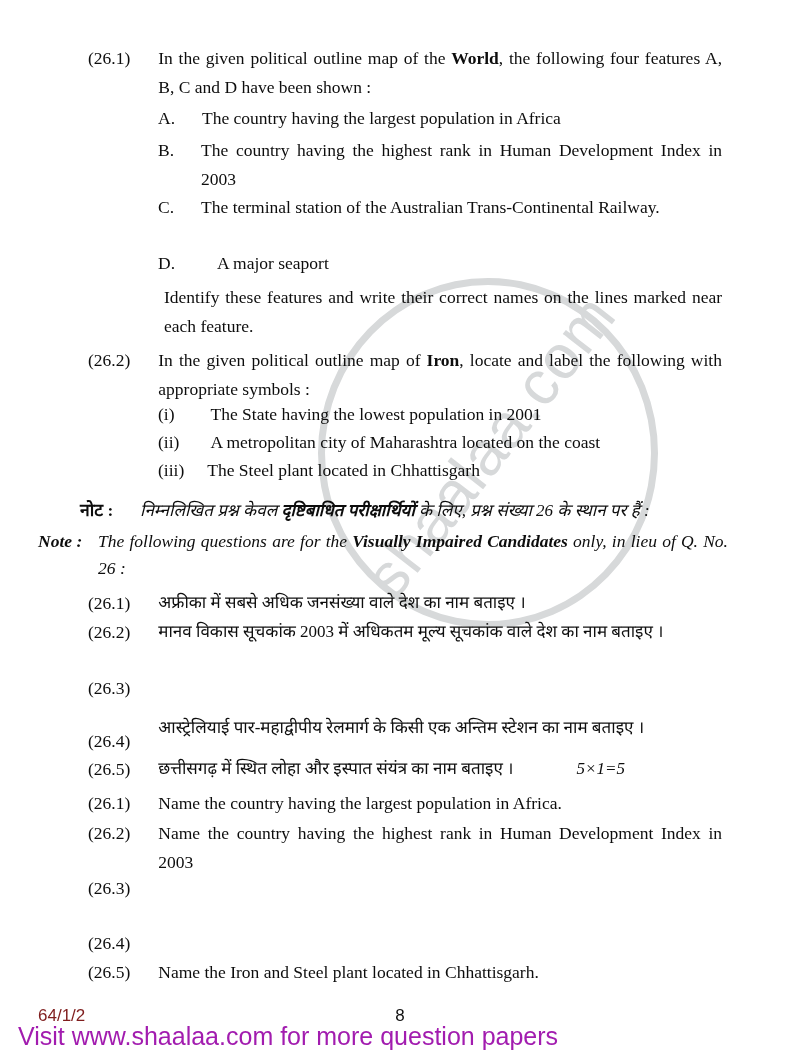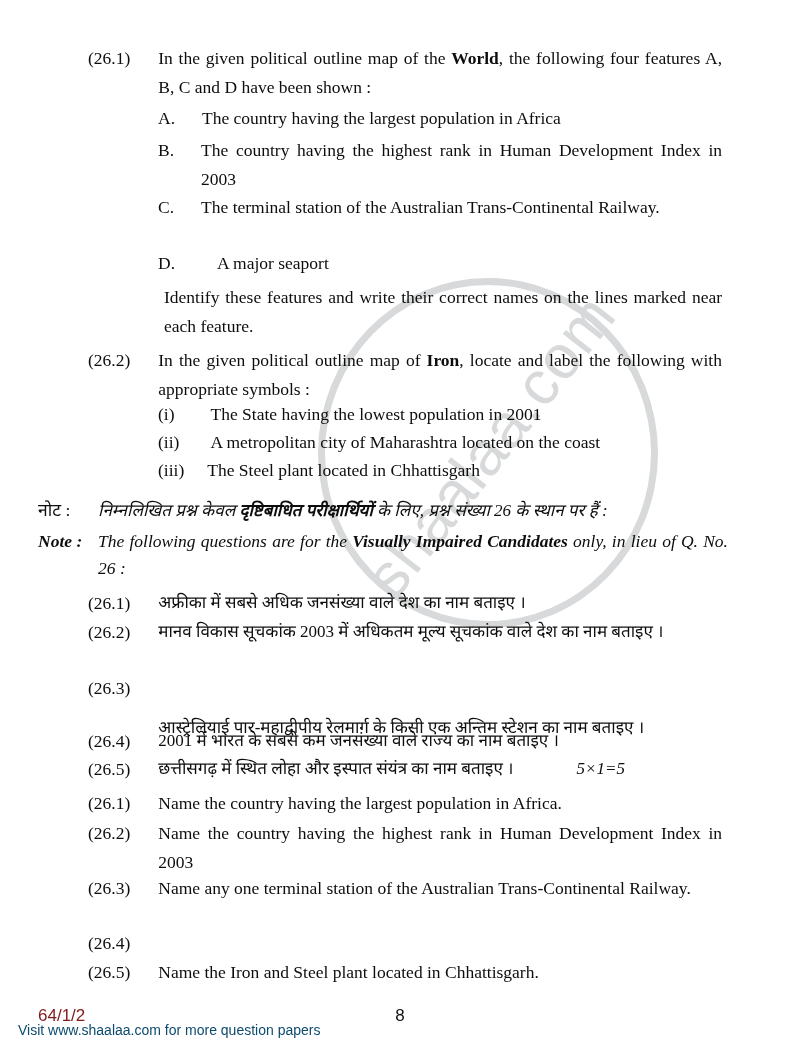--- a/index.html
+++ b/index.html
@@ -117,21 +117,22 @@
   .notelabel {
     flex: 0 0 auto;
     font-weight: bold;
     font-style: italic;
     font-size: 17.5px;
     line-height: 27px;
   }
   .notelabel.hindi {
     font-family: "Liberation Serif", "DejaVu Serif", serif;
     font-style: normal;
-    font-weight: normal;
+    font-weight: bold;
+    margin-left: 42px;
   }
   .notetext {
     flex: 1 1 auto;
     font-style: italic;
     font-size: 17.5px;
     line-height: 27px;
     text-align: justify;
     text-justify: inter-word;
   }
   .notetext.nojustify { text-align: left; }
@@ -170,22 +171,22 @@
     text-align: center;
     font-family: "Liberation Sans", "DejaVu Sans", sans-serif;
     font-size: 17px;
     color: #111;
   }
   .footer-banner {
     position: absolute;
     left: 18px;
     top: 1022px;
     font-family: "Liberation Sans", "DejaVu Sans", sans-serif;
-    font-size: 14px;
-    color: #0c4a6e;
+    font-size: 25px;
+    color: #a21caf;
     white-space: nowrap;
   }
 </style>
 </head>
 <body>
 
 <div id="watermark">
   <div class="ring"></div>
   <div class="wm-text">shaalaa.com</div>
 </div>
@@ -267,21 +268,20 @@
     <div class="qbody hindi-body" style="margin-left:28px;">मानव विकास सूचकांक 2003 में अधिकतम मूल्य सूचकांक वाले देश का नाम बताइए ।</div>
   </div>
 
   <div class="block" style="left:88px; top:674px; width:634px;">
     <div class="qnum">(26.3)</div>
     <div class="qbody hindi-body" style="margin-left:28px;margin-top:40px;">आस्ट्रेलियाई पार-महाद्वीपीय रेलमार्ग के किसी एक अन्तिम स्टेशन का नाम बताइए ।</div>
   </div>
 
   <div class="block" style="left:88px; top:727px; width:634px;">
     <div class="qnum">(26.4)</div>
-    <div class="qbody hindi-body nojustify" style="margin-left:28px;">2001 में भारत के सबसे कम जनसंख्या वाले राज्य का नाम बताइए ।</div>
   </div>
 
   <div class="block" style="left:88px; top:755px; width:560px;">
     <div class="qnum">(26.5)</div>
     <div class="qbody hindi-body nojustify" style="margin-left:28px;">छत्तीसगढ़ में स्थित लोहा और इस्पात संयंत्र का नाम बताइए ।</div>
   </div>
 
   <div class="marks" style="top:755px;">5×1=5</div>
 
   <div class="block" style="left:88px; top:789px; width:634px;">
@@ -289,21 +289,20 @@
     <div class="qbody nojustify" style="margin-left:28px;">Name the country having the largest population in Africa.</div>
   </div>
 
   <div class="block" style="left:88px; top:819px; width:634px;">
     <div class="qnum">(26.2)</div>
     <div class="qbody" style="margin-left:28px;">Name the country having the highest rank in Human Development Index in 2003</div>
   </div>
 
   <div class="block" style="left:88px; top:874px; width:634px;">
     <div class="qnum">(26.3)</div>
-    <div class="qbody" style="margin-left:28px;">Name any one terminal station of the Australian Trans-Continental Railway.</div>
   </div>
 
   <div class="block" style="left:88px; top:929px; width:634px;">
     <div class="qnum">(26.4)</div>
   </div>
 
   <div class="block" style="left:88px; top:958px; width:634px;">
     <div class="qnum">(26.5)</div>
     <div class="qbody nojustify" style="margin-left:28px;">Name the Iron and Steel plant located in Chhattisgarh.</div>
   </div>

